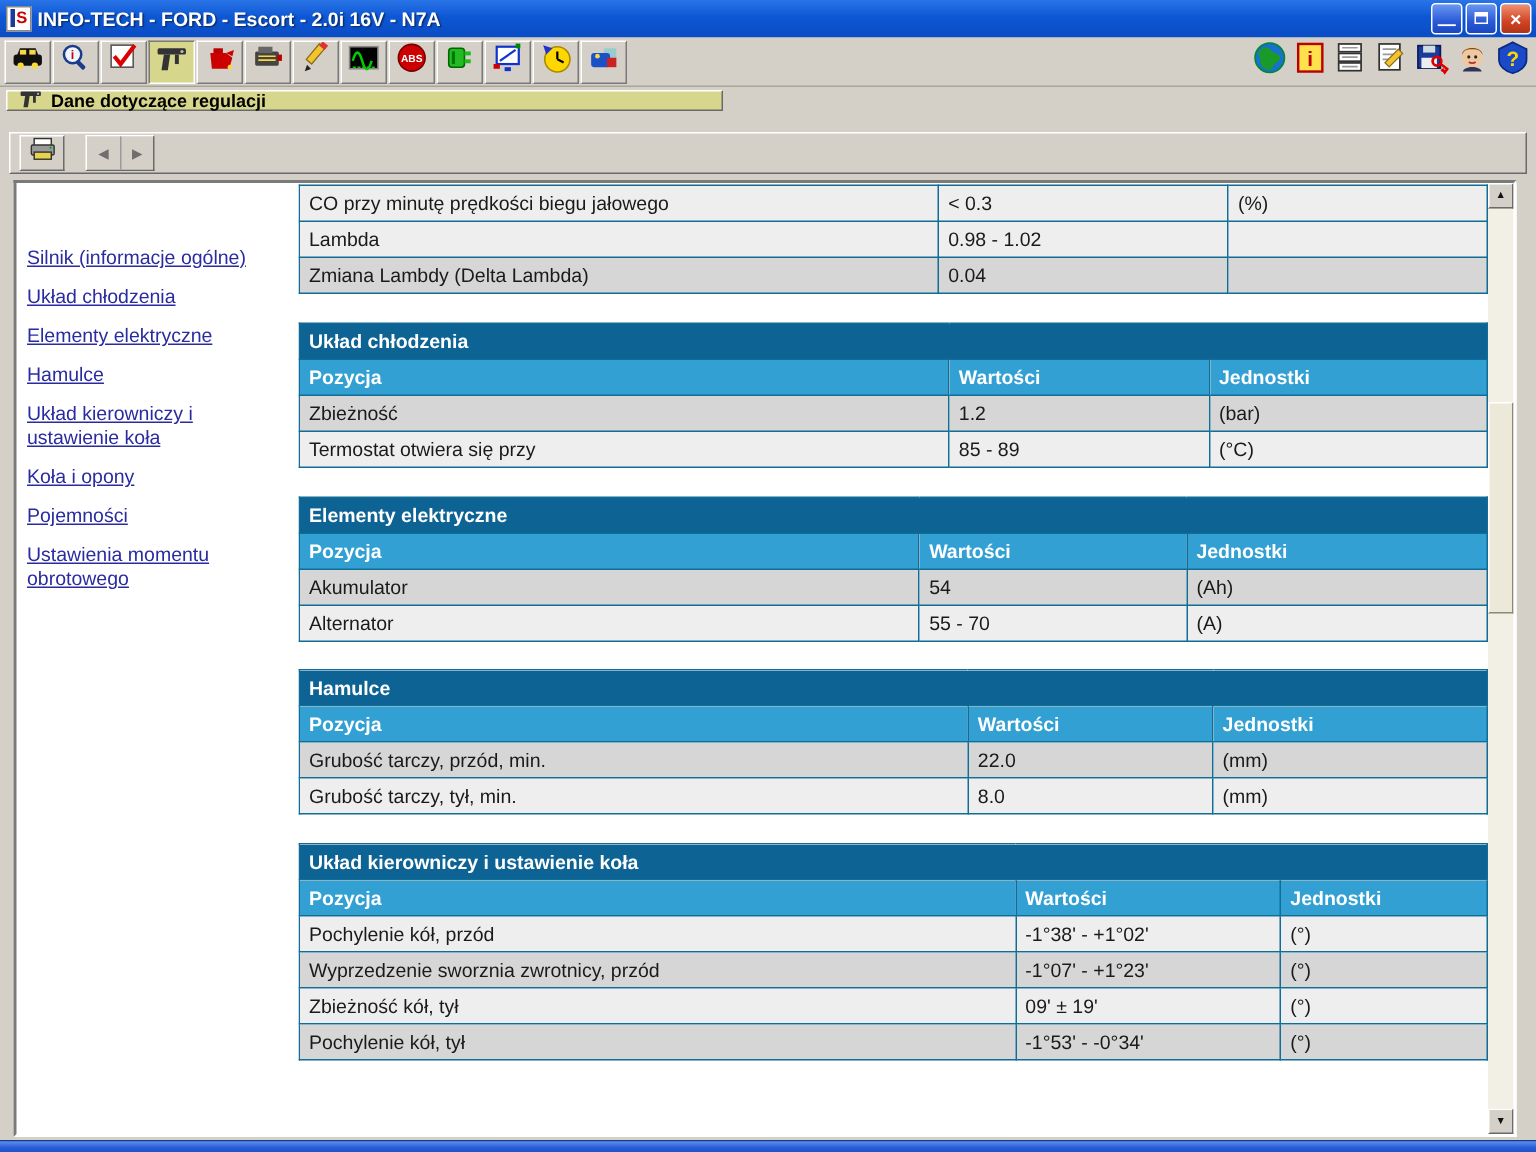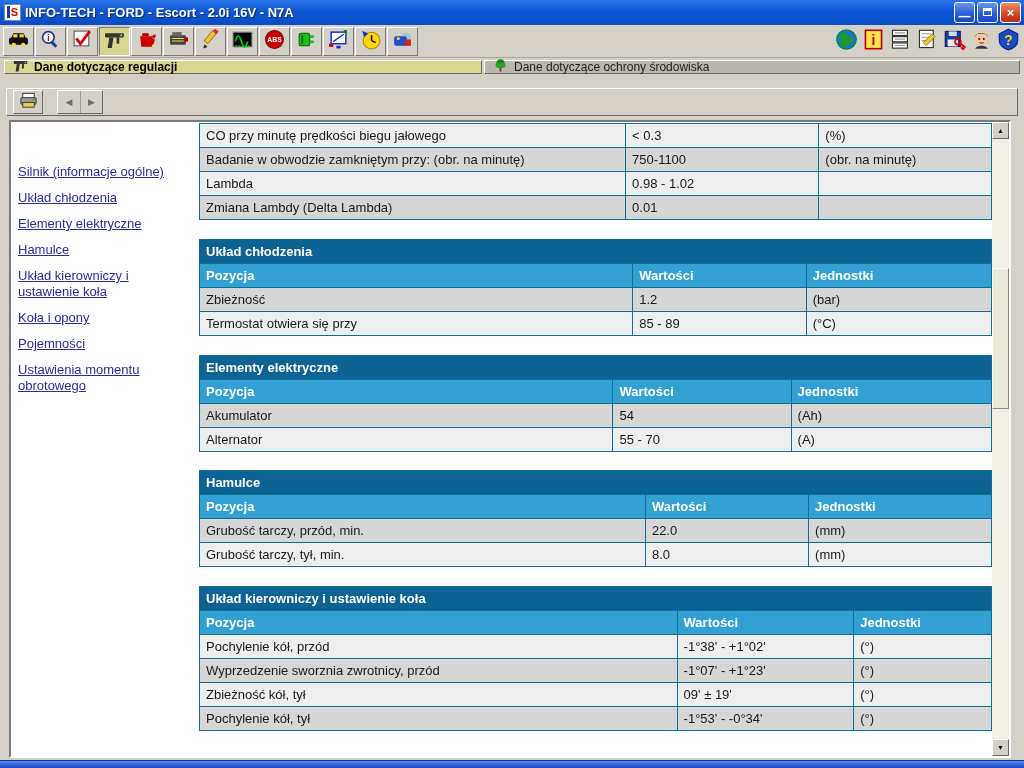--- a/index.html
+++ b/index.html
@@ -257,29 +257,20 @@
   <div class="tabbar">
     <div class="tab active">
       <span class="tab-ic"><svg viewBox="0 0 20 20" style="width: 15px; height: 15px;">
             <rect x="1" y="4" width="18" height="4" rx="1" fill="#333"></rect>
             <path d="M5 8l-1.5 10h4L9 8z" fill="#333"></path>
             <rect x="12" y="8" width="2.5" height="6" fill="#333"></rect>
             <circle cx="16.5" cy="6" r="1" fill="#bbb"></circle>
           </svg></span>
       <span>Dane dotyczące regulacji</span>
     </div>
-    <div class="tab inactive">
-      <span class="tab-ic"><svg viewBox="0 0 20 20" style="width: 15px; height: 15px;">
-            <rect x="8.8" y="10" width="2.4" height="8" fill="#7a3a10"></rect>
-            <circle cx="10" cy="7" r="5.5" fill="#1a8a1a"></circle>
-            <circle cx="7" cy="9.5" r="3.5" fill="#2aa22a"></circle>
-            <circle cx="13" cy="9.5" r="3.5" fill="#2aa22a"></circle>
-          </svg></span>
-      <span>Dane dotyczące ochrony środowiska</span>
-    </div>
   </div>
 
   <div class="printbar">
     <div class="printbar-inner">
       <div class="pb-btn">
         <span id="printer-ic"><svg viewBox="0 0 20 20">
               <rect x="4" y="2.5" width="12" height="6" fill="#fff" stroke="#333"></rect>
               <rect x="2" y="7" width="16" height="7" rx="1" fill="#9a9a9a" stroke="#333"></rect>
               <rect x="4" y="12" width="12" height="5" fill="#e8d44c" stroke="#333"></rect>
               <circle cx="15.5" cy="9" r="0.8" fill="#0a0"></circle>
@@ -314,33 +305,28 @@
               <col style="width:53.8%">
               <col style="width:24.4%">
               <col style="width:21.8%">
             </colgroup>
             <tbody>
               <tr class="light">
                 <td>CO przy minutę prędkości biegu jałowego</td>
                 <td>&lt; 0.3</td>
                 <td>(%)</td>
               </tr>
-              <tr class="dark">
-                <td>Badanie w obwodzie zamkniętym przy: (obr. na minutę)</td>
-                <td>750-1100</td>
-                <td>(obr. na minutę)</td>
-              </tr>
               <tr class="light">
                 <td>Lambda</td>
                 <td>0.98 - 1.02</td>
                 <td></td>
               </tr>
               <tr class="dark">
                 <td>Zmiana Lambdy (Delta Lambda)</td>
-                <td>0.01</td>
+                <td>0.04</td>
                 <td></td>
               </tr>
             </tbody>
           </table>
           <table class="dt mb19">
             <colgroup>
               <col style="width:54.7%">
               <col style="width:21.9%">
               <col style="width:23.4%">
             </colgroup>

